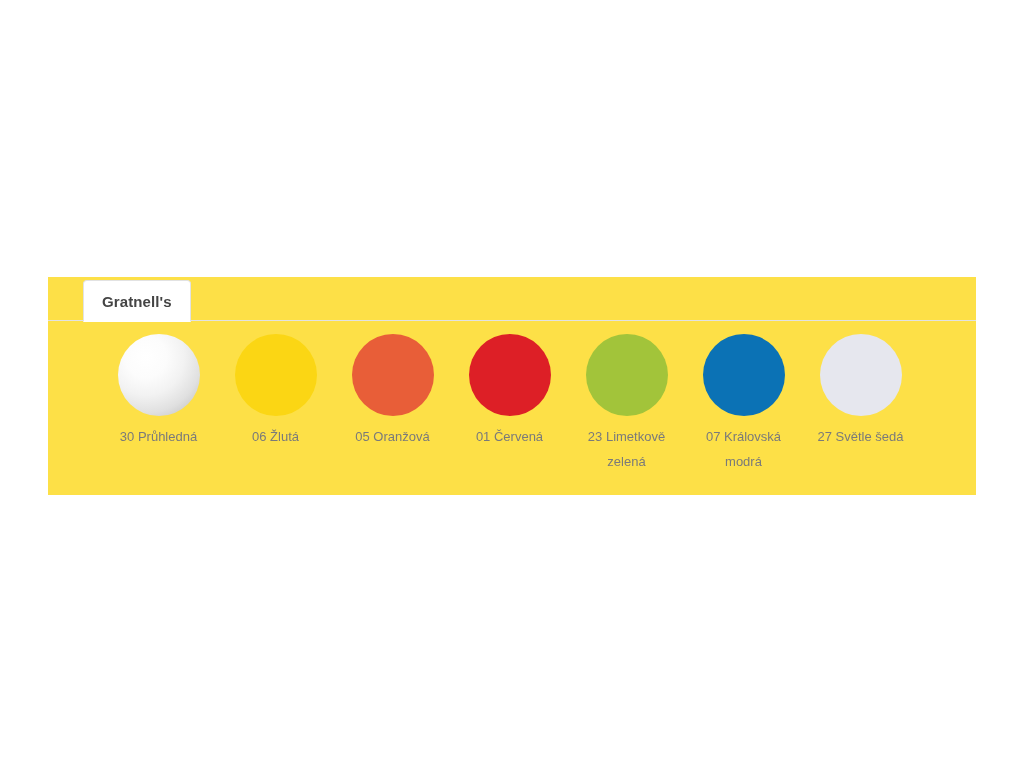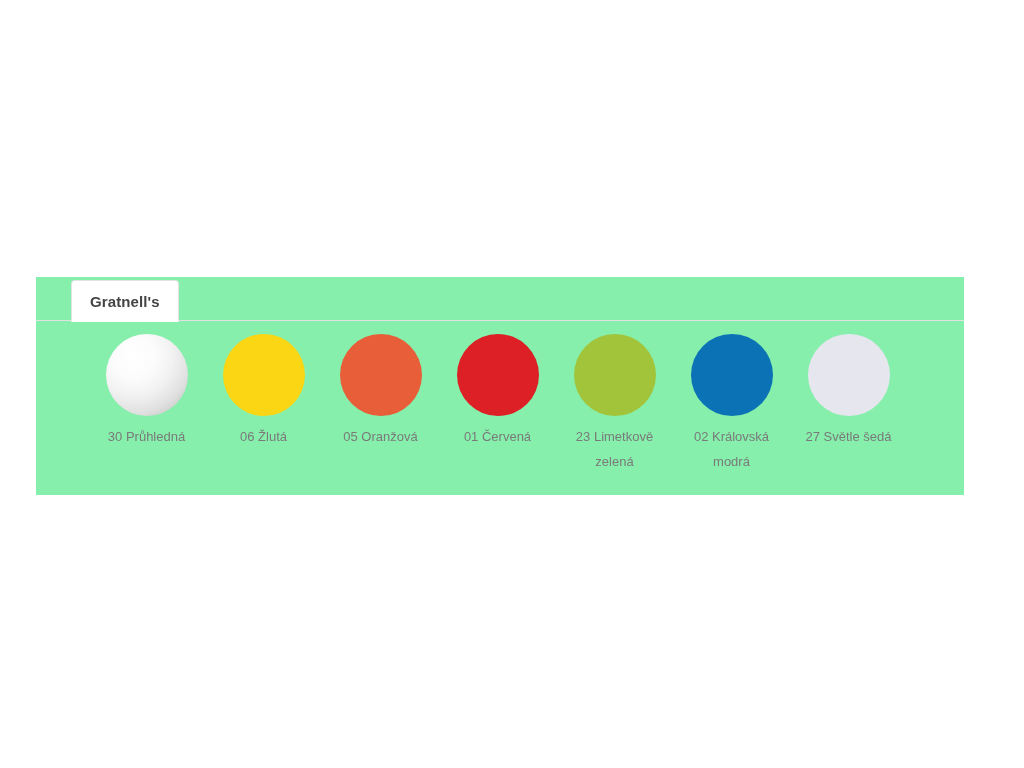--- a/index.html
+++ b/index.html
@@ -10,25 +10,25 @@
     height: 768px;
     overflow: hidden;
   }
   body {
     font-family: "Liberation Sans", sans-serif;
     -webkit-font-smoothing: antialiased;
   }
 
   #color-panel {
     position: absolute;
-    left: 36px;
+    left: 48px;
     top: 277px;
     width: 928px;
     height: 218px;
-    background: #86efac;
+    background: #fde047;
     box-sizing: border-box;
   }
 
   
   .tab-strip {
     position: relative;
     height: 44px;
     border-bottom: 1px solid #e2e2e2;
     box-sizing: border-box;
   }
@@ -110,21 +110,21 @@
       <div class="swatch-item">
         <div class="swatch-dot" style="background: rgb(221, 31, 38);"></div>
         <div class="swatch-label">01 Červená</div>
       </div>
       <div class="swatch-item">
         <div class="swatch-dot" style="background: rgb(162, 196, 58);"></div>
         <div class="swatch-label">23 Limetkově zelená</div>
       </div>
       <div class="swatch-item">
         <div class="swatch-dot" style="background: rgb(11, 114, 181);"></div>
-        <div class="swatch-label">02 Královská modrá</div>
+        <div class="swatch-label">07 Královská modrá</div>
       </div>
       <div class="swatch-item">
         <div class="swatch-dot" style="background: rgb(230, 231, 238);"></div>
         <div class="swatch-label">27 Světle šedá</div>
       </div>
     </div>
 
 </div>
 
 </body></html>

